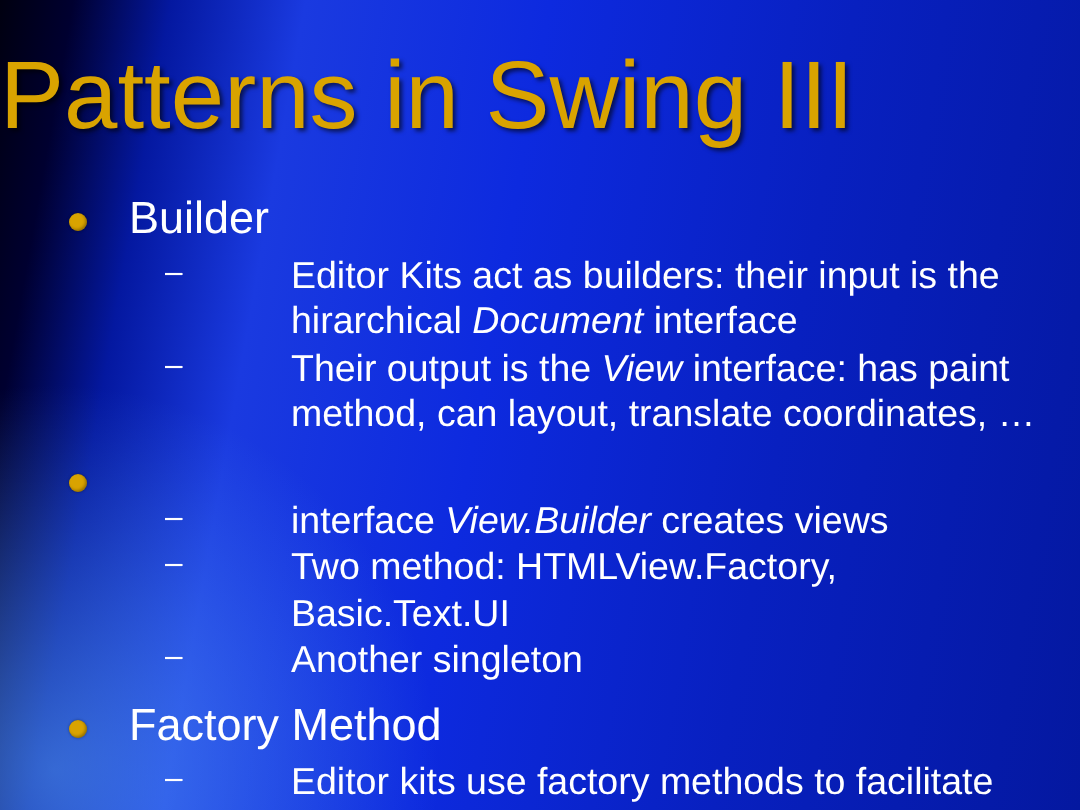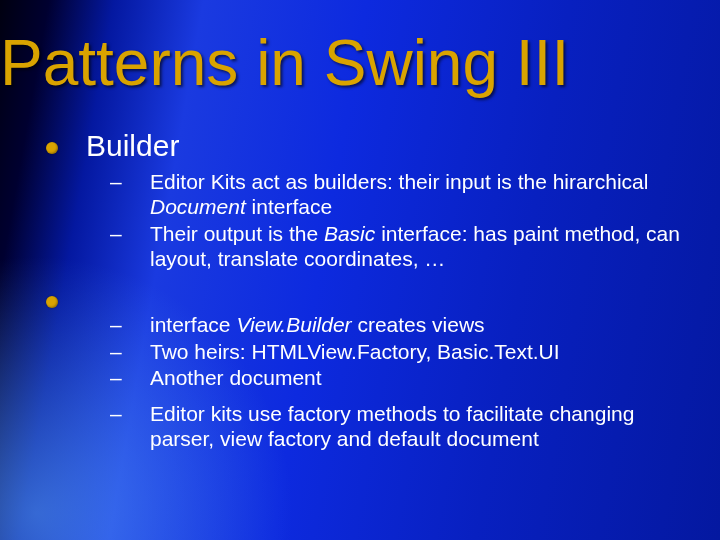--- a/index.html
+++ b/index.html
@@ -73,22 +73,23 @@
     margin-bottom: 1px;
   }
   .sub-item .dash {
     flex: 0 0 40px;
     font-size: 21px;
     color: #ffffff;
     line-height: 1.22;
   }
   .sub-item .text {
     flex: 1;
-    font-size: 21px;
+    font-size: 25px;
     color: #ffffff;
+    margin-left: 44px;
   }
   .sub-item .text em {
     font-style: italic;
   }
 </style>
 </head>
 <body>
 
 <div class="slide">
   <div class="title">Patterns in Swing III</div>
@@ -99,42 +100,46 @@
       <div class="dot"></div>
       <div class="label">Builder</div>
     </div>
     <div class="sub-list">
       <div class="sub-item">
         <div class="dash">–</div>
         <div class="text">Editor Kits act as builders: their input is the hirarchical <em>Document</em> interface</div>
       </div>
       <div class="sub-item">
         <div class="dash">–</div>
-        <div class="text">Their output is the <em>Basic</em> interface: has paint method, can layout, translate coordinates, …</div>
+        <div class="text">Their output is the <em>View</em> interface: has paint method, can layout, translate coordinates, …</div>
       </div>
     </div>
 
     <div class="top-item">
       <div class="dot"></div>
     </div>
     <div class="sub-list">
       <div class="sub-item">
         <div class="dash">–</div>
         <div class="text">interface <em>View.Builder</em> creates views</div>
       </div>
       <div class="sub-item">
         <div class="dash">–</div>
-        <div class="text">Two heirs: HTMLView.Factory, Basic.Text.UI</div>
+        <div class="text">Two method: HTMLView.Factory, Basic.Text.UI</div>
       </div>
       <div class="sub-item">
         <div class="dash">–</div>
-        <div class="text">Another document</div>
+        <div class="text">Another singleton</div>
       </div>
     </div>
 
+    <div class="top-item">
+      <div class="dot"></div>
+      <div class="label">Factory Method</div>
+    </div>
     <div class="sub-list">
       <div class="sub-item">
         <div class="dash">–</div>
         <div class="text">Editor kits use factory methods to facilitate changing parser, view factory and default document</div>
       </div>
     </div>
 
   </div>
 </div>
 

